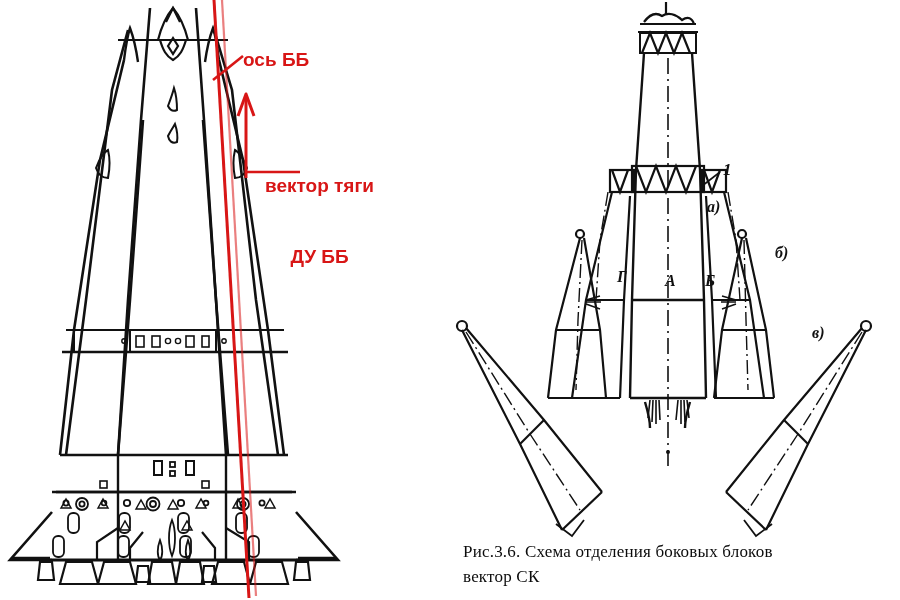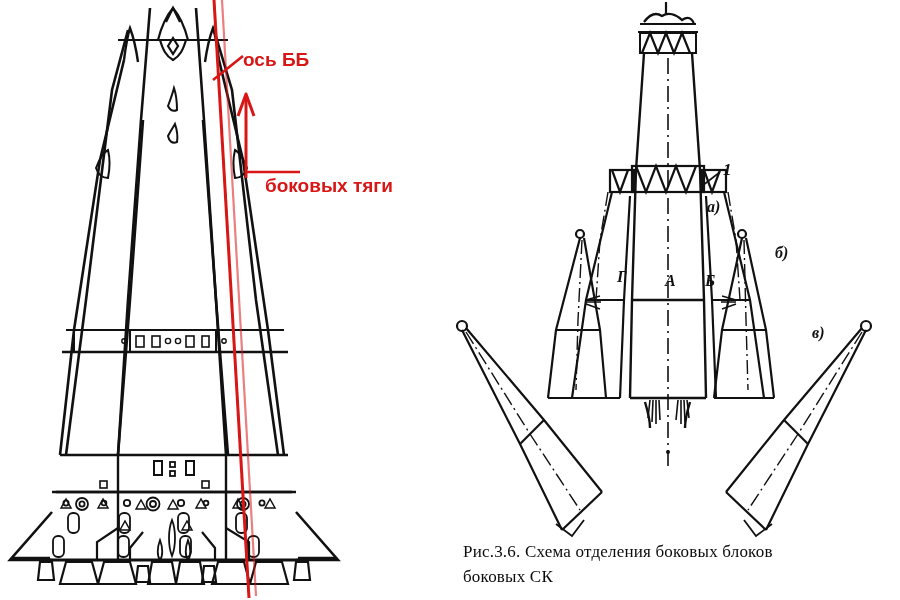--- a/index.html
+++ b/index.html
@@ -309,29 +309,30 @@
       <path d="M772,524 L756,536 L744,520" stroke-width="1.8"></path>
     </g>
 
     <path d="M720,172 L702,186" stroke-width="1.6"></path>
   </g>
 </svg>
 
 <div class="label-red" id="label-axis">ось ББ</div>
 
 <div class="label-red" id="label-thrust">
-  <div>боковых тяги</div>
+  <div>вектор тяги</div>
+  <div>ДУ ББ</div>
 </div>
 
 <div class="blk lbl-G">Г</div>
 <div class="blk lbl-A">А</div>
 <div class="blk lbl-B">Б</div>
 <div class="blk lbl-1">1</div>
 <div class="blk lbl-a">а)</div>
 <div class="blk lbl-b">б)</div>
 <div class="blk lbl-v">в)</div>
 
 <div class="caption">
   <div>Рис.3.6. Схема отделения боковых блоков</div>
-  <div>боковых СК</div>
+  <div>вектор СК</div>
 </div>
 
 </div>
 
 </body></html>

